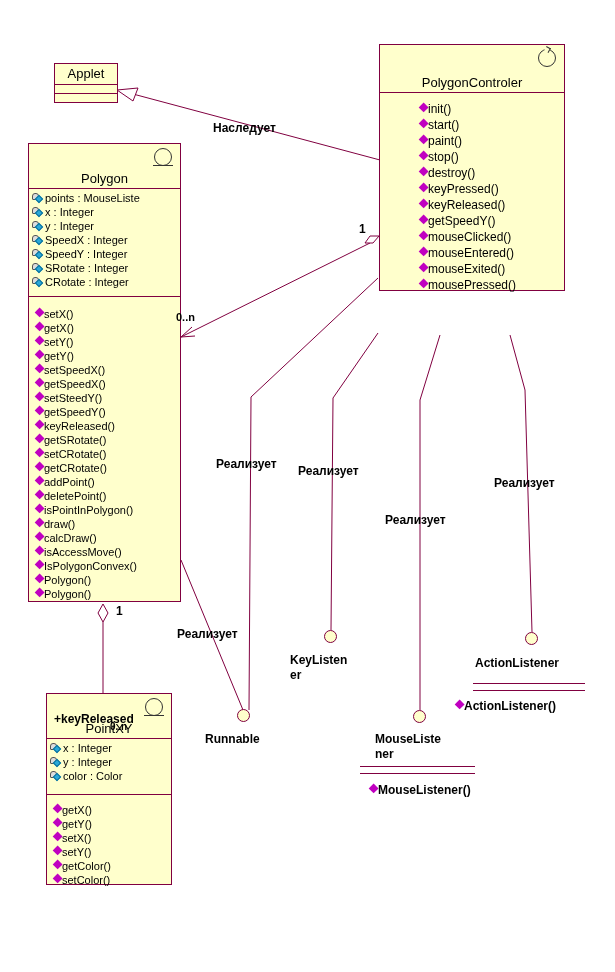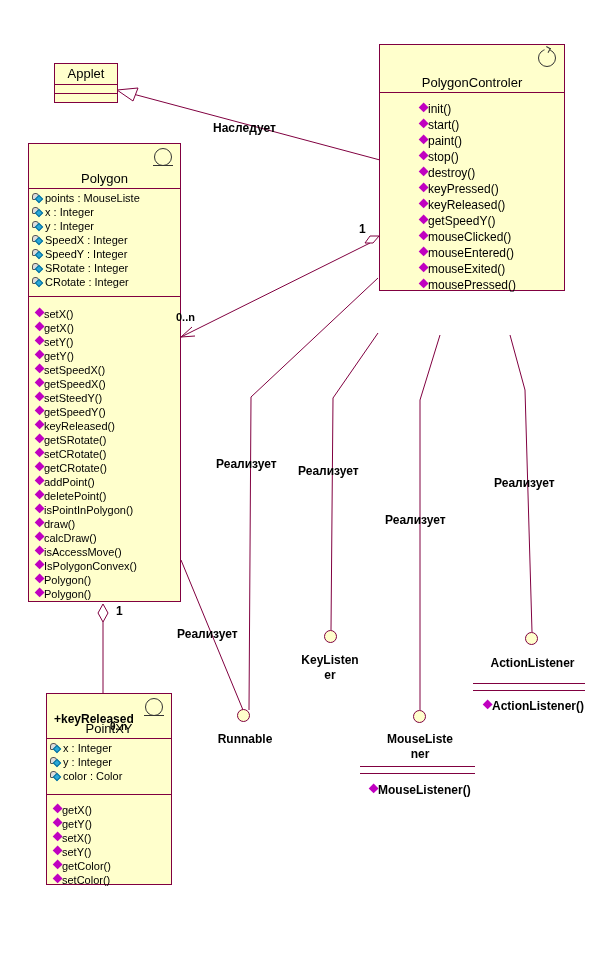--- a/index.html
+++ b/index.html
@@ -13,21 +13,21 @@
   .row.big { font-size: 12px; line-height: 16px; }
   .attr-ic { display: inline-block; width: 12px; height: 10px; position: relative; margin-right: 1px; flex: none; }
   .attr-ic .lock { position: absolute; left: 0; top: 0; width: 7px; height: 7px; border: 1px solid #555; border-radius: 3px 3px 1px 1px; background: #ddd; box-sizing: border-box; }
   .attr-ic .dia { position: absolute; left: 4px; top: 3px; width: 6px; height: 6px; background: #2aa9d9; transform: rotate(45deg); border: 1px solid #0b6e99; box-sizing: border-box; }
   .op-ic { display: inline-block; width: 7px; height: 7px; background: #c000c0; transform: rotate(45deg) translateY(-3px); margin: 0 3px 0 2px; flex: none; }
   .obj-ic { position: absolute; right: 8px; top: 4px; width: 18px; height: 18px; border: 1px solid #333; border-radius: 50%; box-sizing: border-box; }
   .obj-ic.u::after { content: ""; position: absolute; left: -2px; right: -2px; bottom: -1px; border-bottom: 1px solid #333; }
   .obj-ic.ctrl::before { content: ""; position: absolute; left: 6px; top: -3px; width: 4px; height: 4px; border-top: 1px solid #333; border-right: 1px solid #333; transform: rotate(30deg); background: #ffffcc; }
   .lbl { position: absolute; font-weight: bold; font-size: 12px; white-space: nowrap; }
   .iface { position: absolute; width: 13px; height: 13px; border-radius: 50%; border: 1px solid #800040; background: #ffffcc; box-sizing: border-box; }
-  .iname { position: absolute; font-weight: bold; font-size: 12px; text-align: center; line-height: 15px; }
+  .iname { position: absolute; font-weight: bold; font-size: 12px; line-height: 15px; }
   .hline { position: absolute; height: 0; border-top: 1px solid #800040; }
   .iop { position: absolute; font-weight: bold; font-size: 12px; white-space: nowrap; display: flex; align-items: center; }
   svg.lines { position: absolute; left: 0; top: 0; }
 </style>
 </head>
 <body>
 
 <svg class="lines" width="615" height="972">
   <g stroke="#800040" stroke-width="1" fill="none">
 
@@ -350,16 +350,16 @@
   <span class="op-ic"></span>
     <span>MouseListener()</span>
 </div>
 
 <div class="iface" style="left:525px;top:632px;"></div>
 <div class="iname" style="left:475px;top:656px;width:115px;">
   <span>ActionListener</span>
 </div>
 <div class="hline" style="left:473px;top:683px;width:112px;"></div>
 <div class="hline" style="left:473px;top:690px;width:112px;"></div>
-<div class="iop" style="left:480px;top:699px;">
+<div class="iop" style="left:452px;top:699px;">
   <span class="op-ic"></span>
     <span>ActionListener()</span>
 </div>
 
 </body></html>

